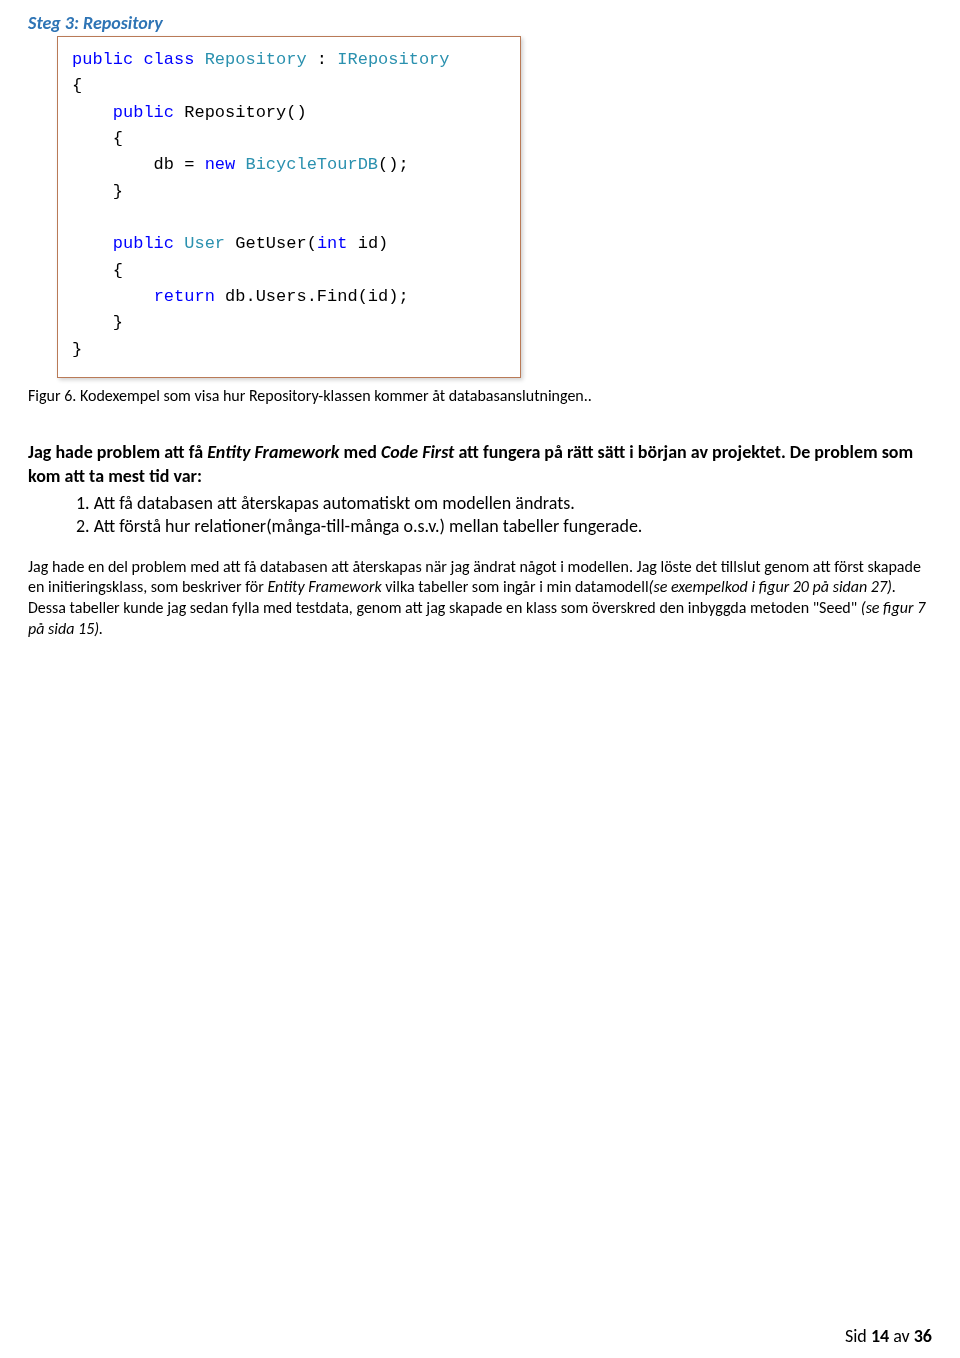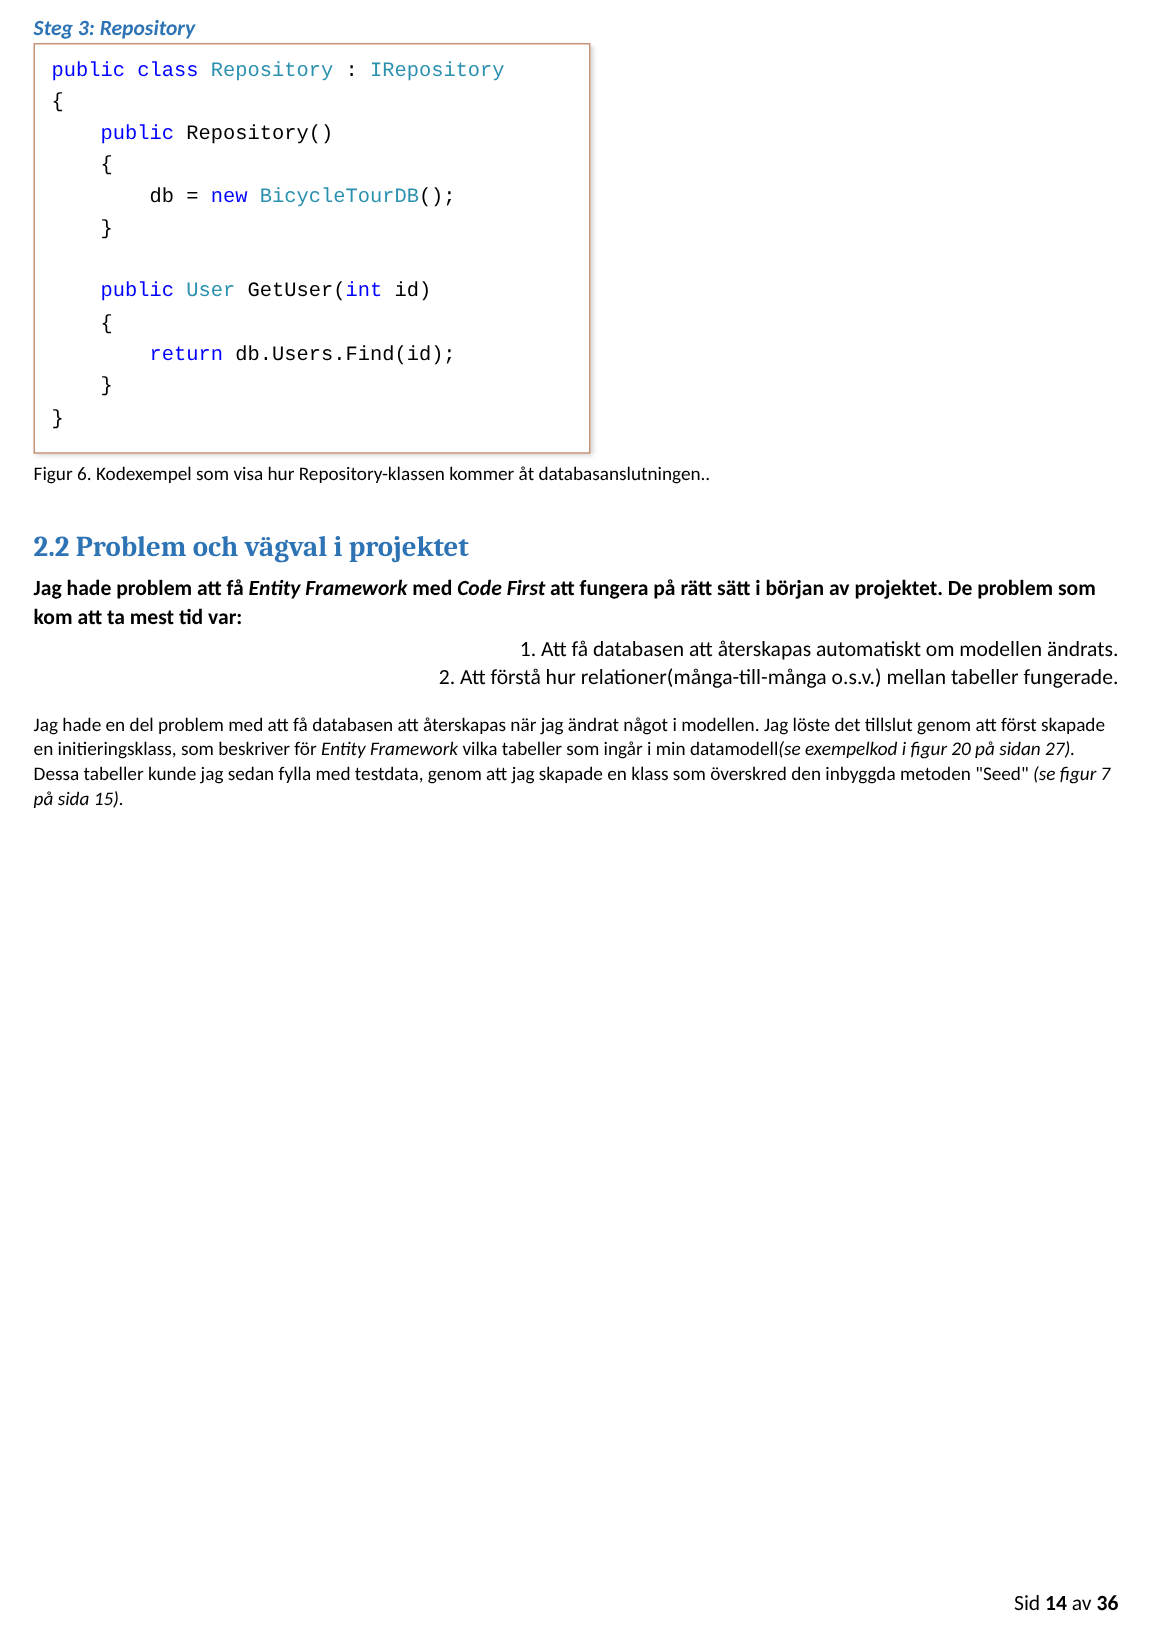--- a/index.html
+++ b/index.html
@@ -32,20 +32,21 @@
     border: 1px solid #b97a57;
     box-shadow: 2px 2px 4px rgba(0,0,0,0.18);
     padding: 10px 14px 14px 14px;
     width: 464px;
     background: #ffffff;
     font-family: "Courier New", monospace;
     font-size: 17px;
     line-height: 1.55;
     white-space: pre;
     margin-bottom: 8px;
+    margin-left: 29px;
   }
   .code-figure .kw { color: #0000ff; }
   .code-figure .typ { color: #2b91af; }
   .code-figure .pln { color: #000000; }
   .fig-caption {
     font-size: 16px;
     margin: 0 0 36px 0;
   }
   .sec-h2 {
     font-family: Cambria, Georgia, serif;
@@ -71,21 +72,20 @@
   .list {
     font-size: 18px;
     line-height: 1.3;
     margin: 0 0 18px 0;
     padding-left: 48px;
   }
   .list .li {
     margin: 0;
     text-indent: -24px;
     padding-left: 24px;
-    text-align: right;
   }
   .para {
     font-size: 16px;
     line-height: 1.3;
     margin: 0 0 14px 0;
   }
   .footer {
     position: absolute;
     bottom: 11px;
     right: 28px;
@@ -107,21 +107,20 @@
 <span class="pln">    }</span>
 
     <span class="kw">public</span><span class="typ"> User</span><span class="pln"> GetUser(</span><span class="kw">int</span><span class="pln"> id)</span>
 <span class="pln">    {</span>
         <span class="kw">return</span><span class="pln"> db.Users.Find(id);</span>
 <span class="pln">    }</span>
 <span class="pln">}</span></div>
 
   <p class="fig-caption">Figur 6. Kodexempel som visa hur Repository-klassen kommer åt databasanslutningen..</p>
 
-  <p class="sec-h2">2.2 Problem och vägval i projektet</p>
 
   <p class="body-text">
     <span>Jag hade problem att få </span><span class="italic">Entity Framework</span><span> med </span><span class="italic">Code First</span><span> att fungera på rätt sätt i början av projektet. De problem som kom att ta mest tid var:</span>
   </p>
 
   <div class="list">
     <p class="li">1.    Att få databasen att återskapas automatiskt om modellen ändrats.</p>
     <p class="li">2.    Att förstå hur relationer(många-till-många o.s.v.) mellan tabeller fungerade.</p>
   </div>
 

